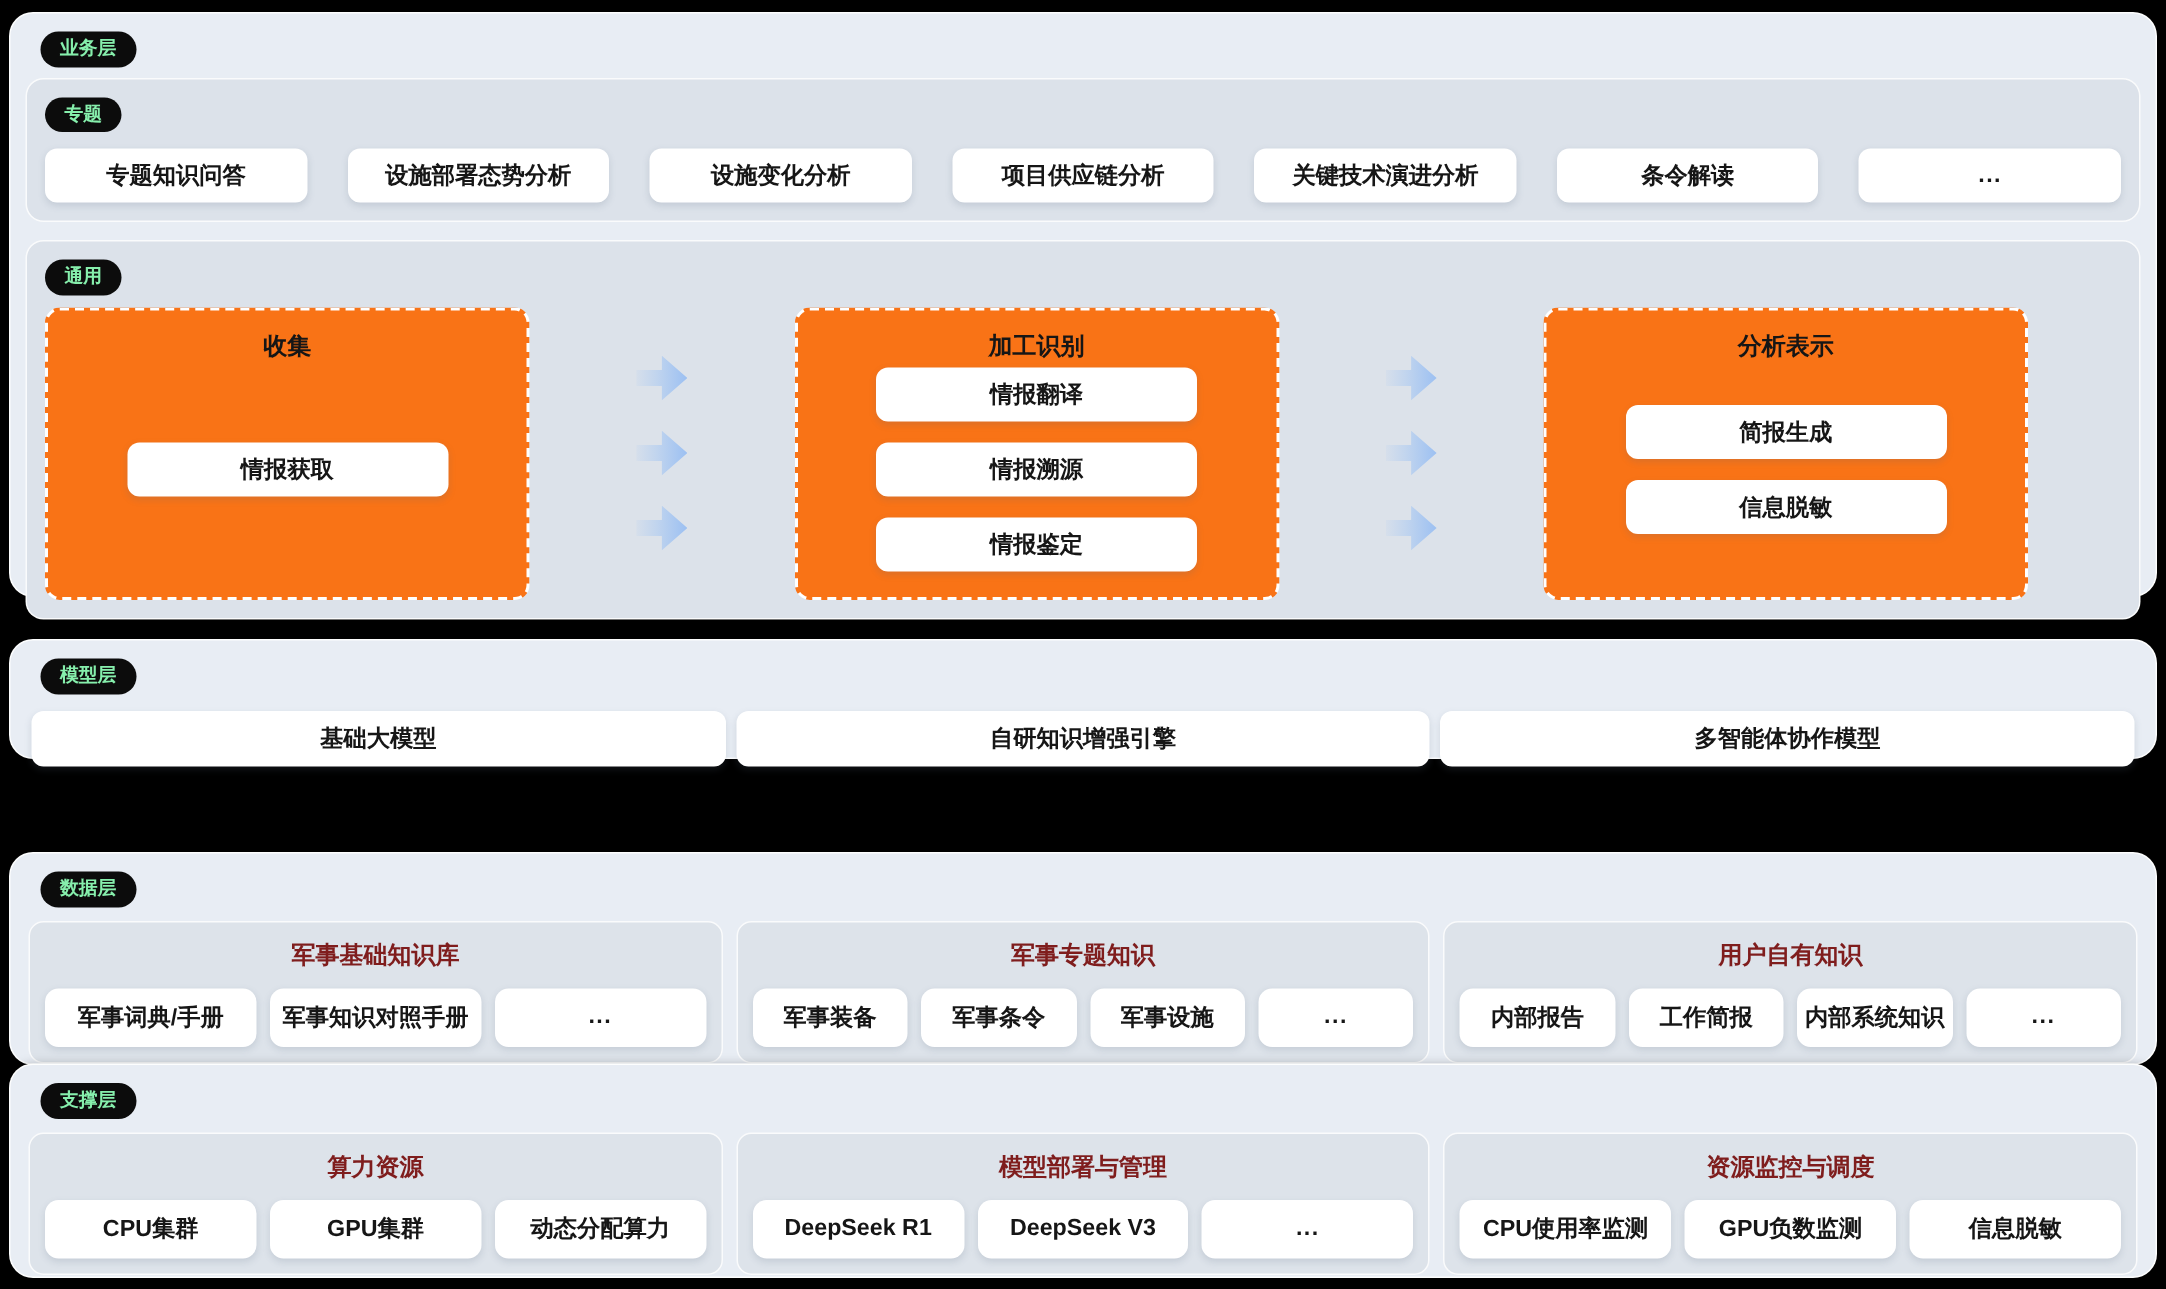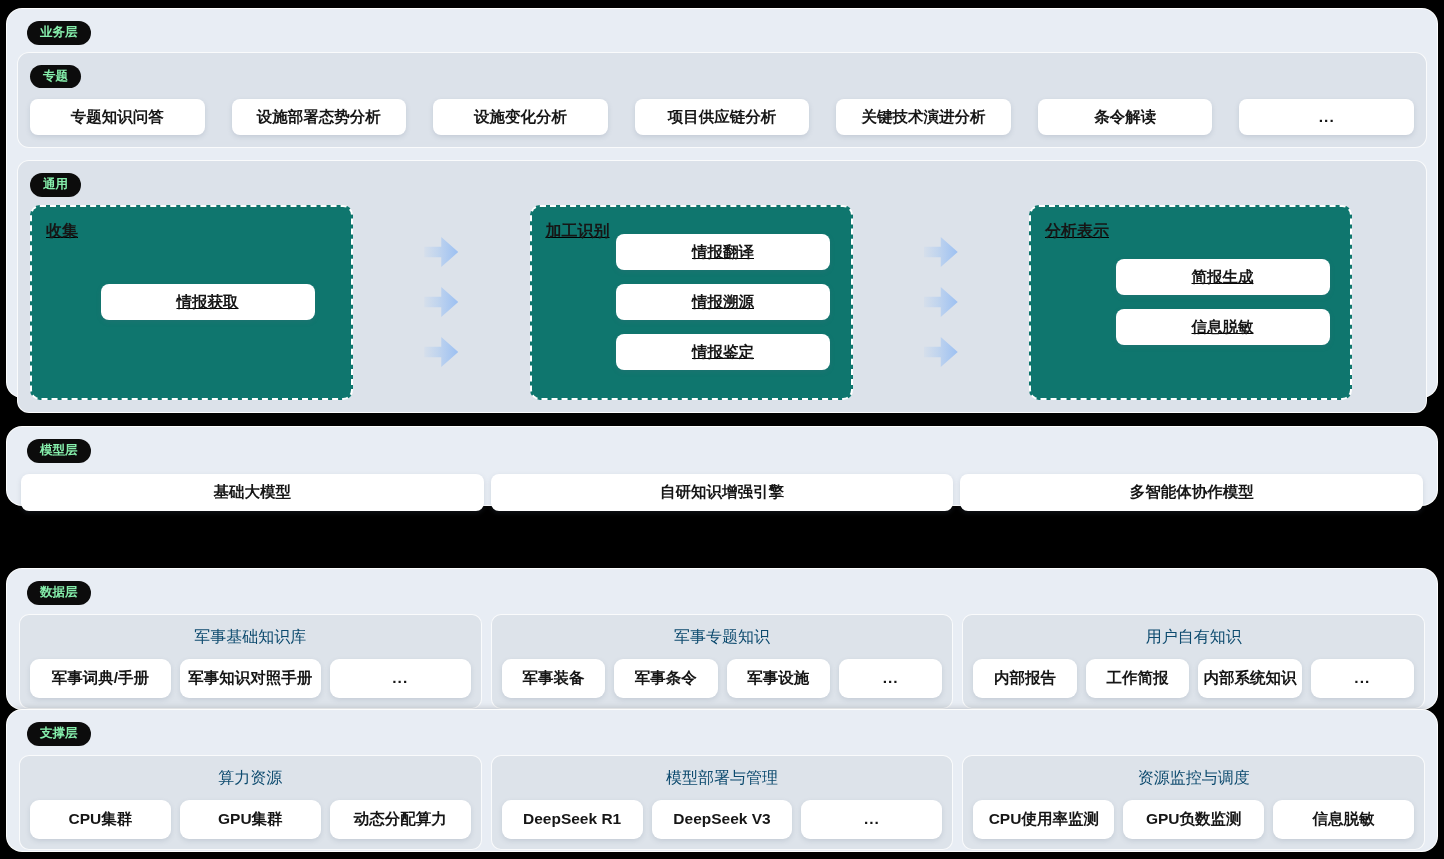--- a/index.html
+++ b/index.html
@@ -33,21 +33,21 @@
   .row { display:flex; gap:27px; }
   .row .btn { flex:1; }
 
   
   .topic-panel { margin-top:7px; }
   .topic-panel .row { margin-top:11px; }
   .general-panel { margin-top:12px; }
   .general-body { display:flex; margin-top:8px; height:195px; }
   .dashed-box {
     flex:0 0 323px; border:2px dashed #ffffff; border-radius:10px;
-    background:#0f766e; padding:14px; display:flex; flex-direction:row;text-decoration:underline;
+    background:#f97316; padding:14px; display:flex; flex-direction:column;
   }
   .dashed-title { text-align:center; font-size:16px; font-weight:700; color:#161616; height:22px; }
   .dashed-buttons { flex:1; display:flex; flex-direction:column; justify-content:center; gap:14px; }
   .dashed-buttons .btn { width:214px; align-self:center; flex:0 0 36px; }
   .arrow-zone { flex:1; display:flex; flex-direction:column; align-items:center; justify-content:center; gap:19px; }
   .arrow {
     width:34px; height:31px;
     background:linear-gradient(90deg, rgba(160,196,243,0.10) 0%, rgba(160,196,243,0.45) 40%, #9cc0f2 100%);
     clip-path:polygon(0 33%, 50% 33%, 50% 2%, 100% 50%, 50% 98%, 50% 67%, 0 67%);
   }
@@ -55,21 +55,21 @@
   
   .model-row { margin-top:11px; padding:0 4px; display:flex; gap:7px; }
   .model-row .btn { flex:1; height:37px; }
 
   
   .cards { margin-top:9px; padding:0 2px; display:flex; gap:9px; }
   .card {
     flex:1; background:#dde3ea; border:1px solid rgba(255,255,255,0.85);
     border-radius:10px; padding:12px 10px 10px;
   }
-  .card-title { text-align:center; font-size:16px; font-weight:400; color:#0c4a6e; margin-bottom:11px; }
+  .card-title { text-align:center; font-size:16px; font-weight:700; color:#7f1d1d; margin-bottom:11px; }
   .card .row { gap:9px; }
   .card .btn { height:39px; border-radius:9px; }
 </style>
 </head>
 <body>
 
 <div class="page">
 
   <div class="layer-panel" style="top:8px; height:390px;">
     <span class="pill">业务层</span>

